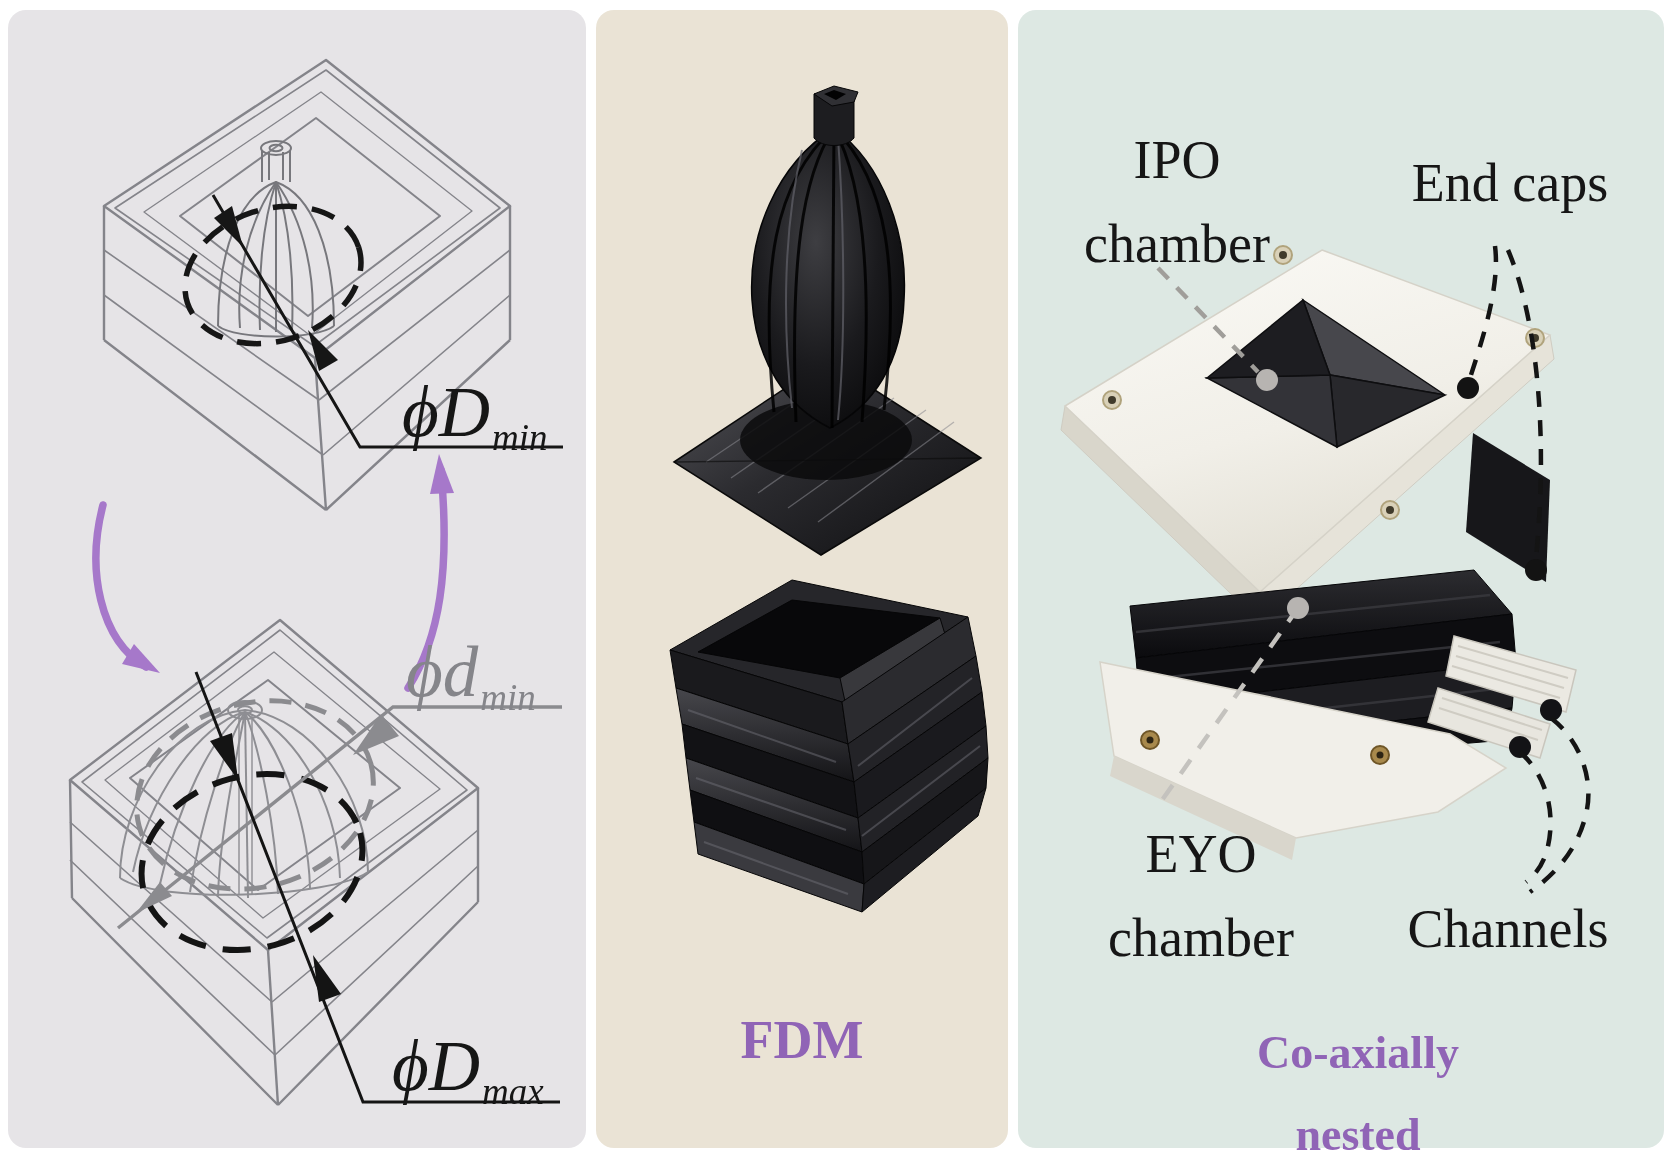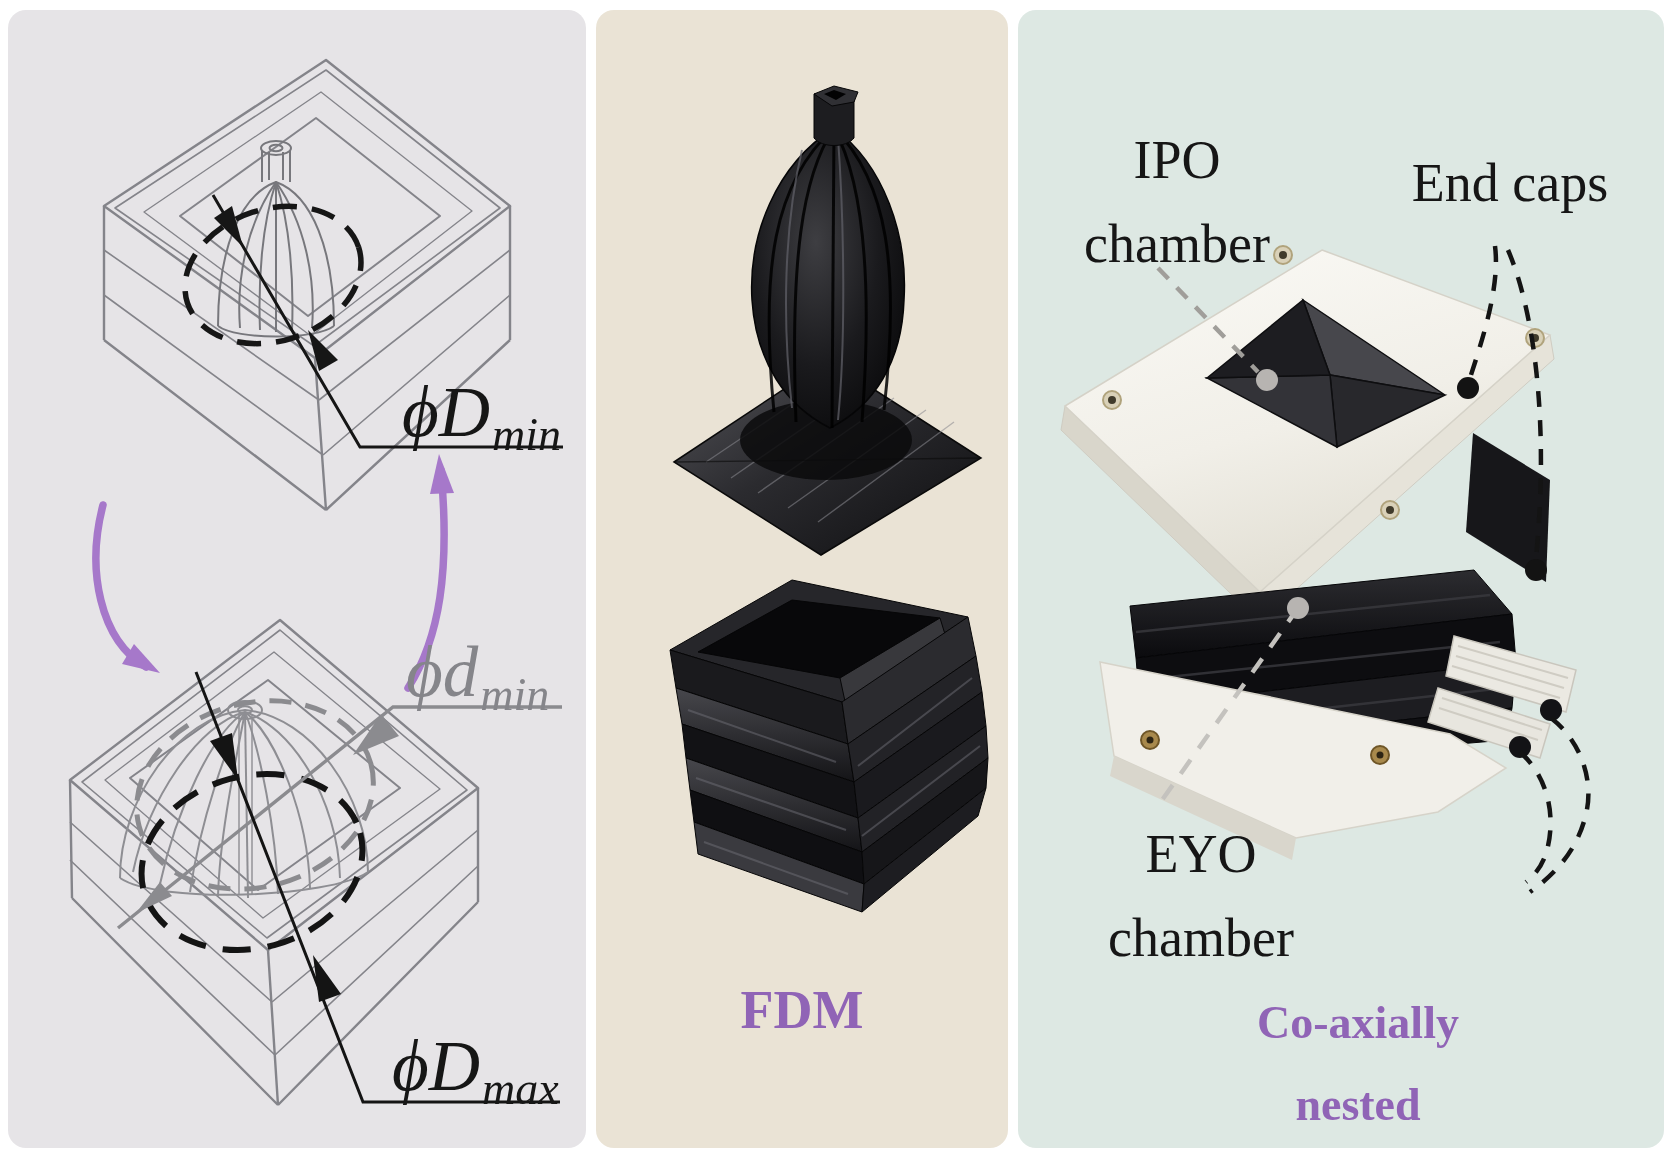--- a/index.html
+++ b/index.html
@@ -10,24 +10,24 @@
   html,body{margin:0;padding:0;background:#ffffff;}
   body{width:1671px;height:1158px;position:relative;overflow:hidden;
        font-family:"Liberation Serif","DejaVu Serif",serif;}
   .panel{position:absolute;top:10px;height:1138px;border-radius:18px;}
   #panel-left{left:8px;width:578px;background:var(--left_bg);}
   #panel-middle{left:596px;width:412px;background:var(--middle_bg);}
   #panel-right{left:1018px;width:646px;background:var(--right_bg);}
   .panel svg{position:absolute;left:0;top:0;}
   .dim{position:absolute;font-style:italic;white-space:nowrap;color:var(--label_black);}
   .dim .m{font-size:71px;}
-  .dim .s{font-size:46px;position:relative;top:14px;margin-left:2px;}
+  .dim .s{font-size:37px;position:relative;top:14px;margin-left:2px;}
   .dim.gray{color:var(--label_gray);}
   .lbl{position:absolute;color:var(--label_black);font-size:54px;text-align:center;white-space:nowrap;}
-  .caption{position:absolute;font-weight:bold;color:var(--accent_purple);text-align:center;white-space:nowrap;}
+  .caption{position:absolute;font-weight:bold;color:var(--accent_purple);text-align:center;white-space:nowrap;margin-top:30px;}
 </style>
 </head>
 <body>
 
 <div class="panel" id="panel-left">
   <svg width="578" height="1138" viewBox="0 0 578 1138">
 
     <g fill="none" stroke="#84848a" stroke-width="2.4" stroke-linejoin="round">
       <polygon points="318,50 502,196 307,348 96,196"></polygon>
       <polygon points="318,60 492,198 306,336 107,198" stroke-width="1.6"></polygon>
@@ -283,17 +283,18 @@
 
   <div class="lbl" style="left:29px;width:260px;top:108px;line-height:84px;">
     <div>IPO</div>
     <div>chamber</div>
   </div>
   <div class="lbl" style="left:362px;width:260px;top:142px;">End caps</div>
   <div class="lbl" style="left:53px;width:260px;top:802px;line-height:84px;">
     <div>EYO</div>
     <div>chamber</div>
   </div>
+  <div class="lbl" style="left:365px;width:250px;top:888px;">Channels</div>
   <div class="caption" style="left:180px;width:320px;top:972px;font-size:46px;line-height:82px;">
     <div>Co-axially</div>
     <div>nested</div>
   </div>
 </div>
 
 </body></html>

